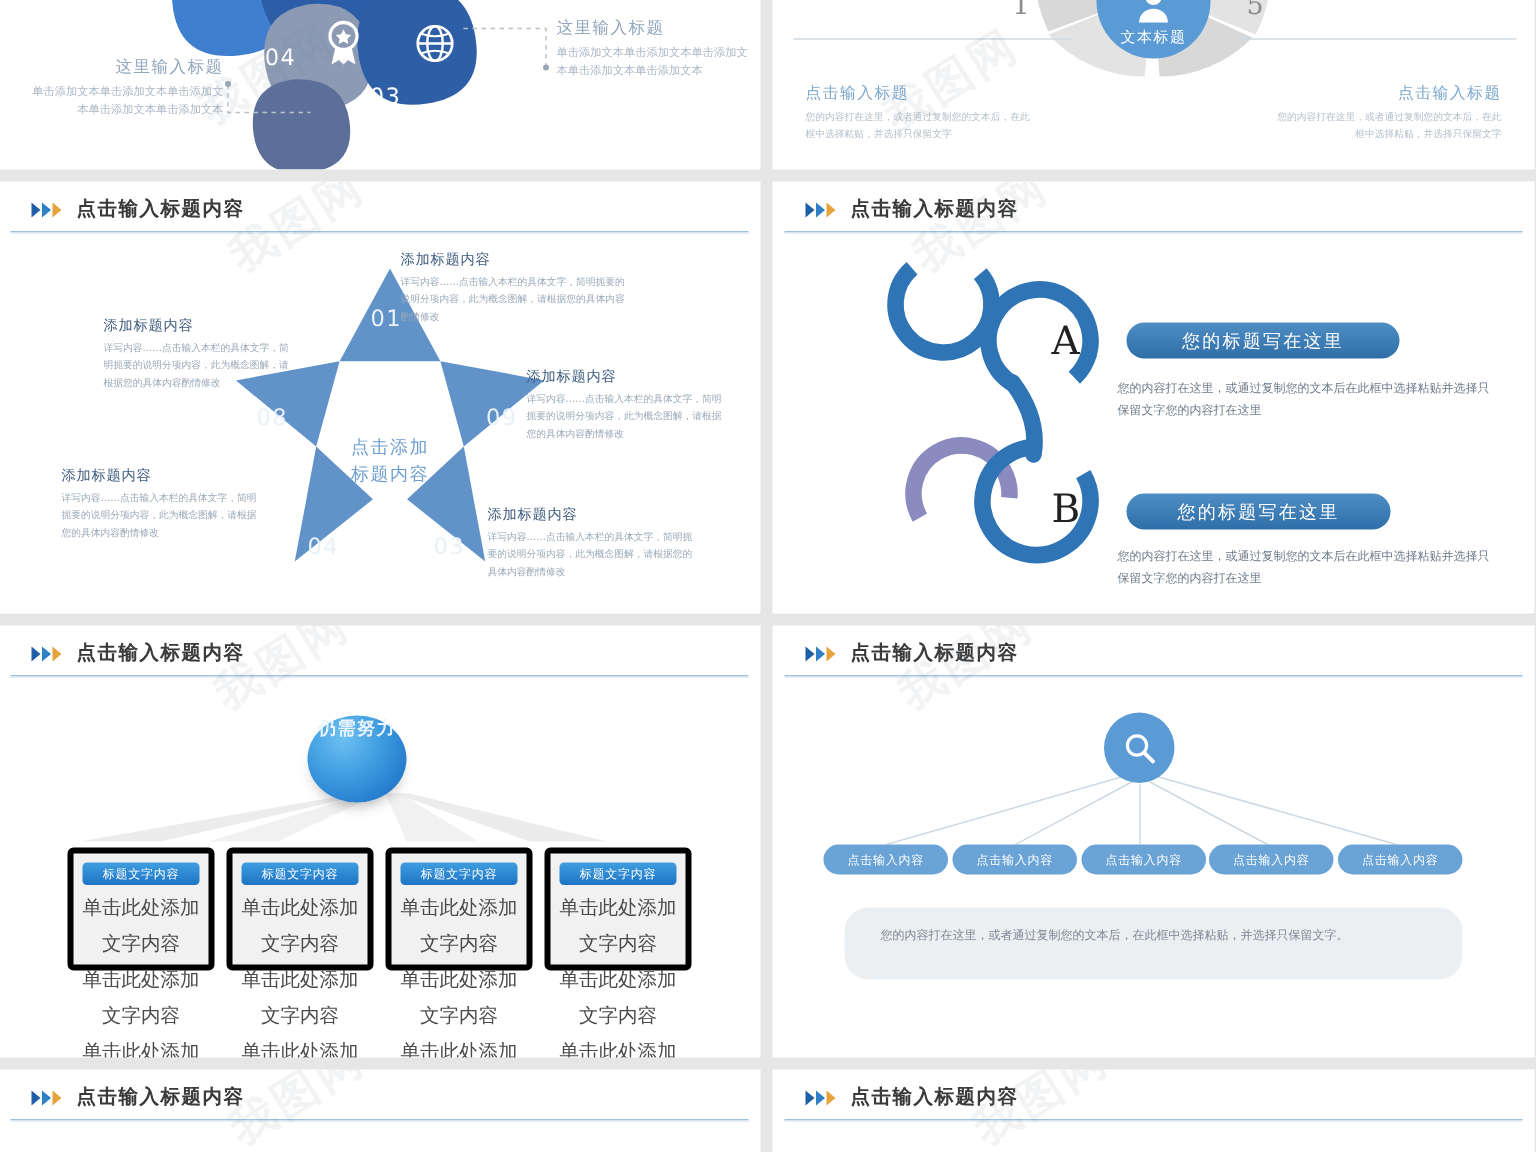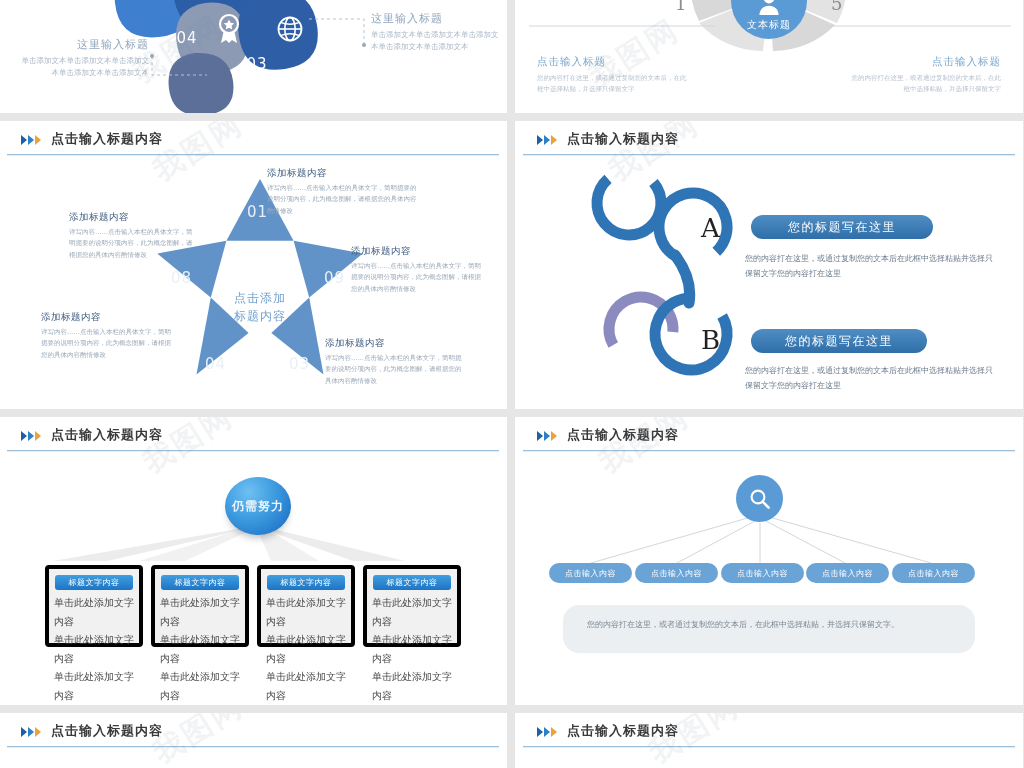--- a/index.html
+++ b/index.html
@@ -112,38 +112,37 @@
   .ab-body {
     position:absolute; font-size:8px; color:#6b7a89; line-height:1.9; width:250px;
   }
 
   
   .h-stage { position:absolute; left:0; top:38px; right:0; bottom:0; }
   .sphere {
     position:absolute; left:206px; top:22px;
     width:66px; height:58px; border-radius:50%;
     background:radial-gradient(ellipse at 36% 26%, #6fc0f2 0%, #3f9de0 42%, #1565c0 100%);
-    display:flex; align-items:center; justify-content:center;
+    display:flex; align-items:flex-start; justify-content:center;
     color:#eaf4ff; font-size:12px; letter-spacing:1px; font-weight:bold;
     box-shadow:0 6px 9px -4px rgba(0,0,0,.3);
-    margin-left:20px;
   }
   .hcard {
     position:absolute; top:110px; width:98px; height:82px;
     background:#f1f1f1; border:4px solid #000000; border-radius:4px;
   }
   .hcard .cap {
     position:absolute; left:6px; right:6px; top:6px; height:15px;
     border-radius:3px;
     background:linear-gradient(180deg,#3f9ee0 0%,#1d74c4 100%);
     color:#fff; font-size:8px; letter-spacing:.5px;
     display:flex; align-items:center; justify-content:center;
   }
   .hcard .lines { position:absolute; left:5px; right:5px; top:25px; }
-  .hcard .lines div { font-size:10px; color:#4a4a4a; line-height:1.85; }
+  .hcard .lines div { font-size:13px; color:#4a4a4a; line-height:1.85; text-align:center; }
 
   
   .s-stage { position:absolute; left:0; top:38px; right:0; bottom:0;font-family:Liberation Mono, monospace; }
   .mag {
     position:absolute; left:221px; top:20px;
     width:47px; height:47px; border-radius:50%;
     background:#5b9bd5; display:flex; align-items:center; justify-content:center;
   }
   .pill {
     position:absolute; top:108px; height:20px; width:83px;

